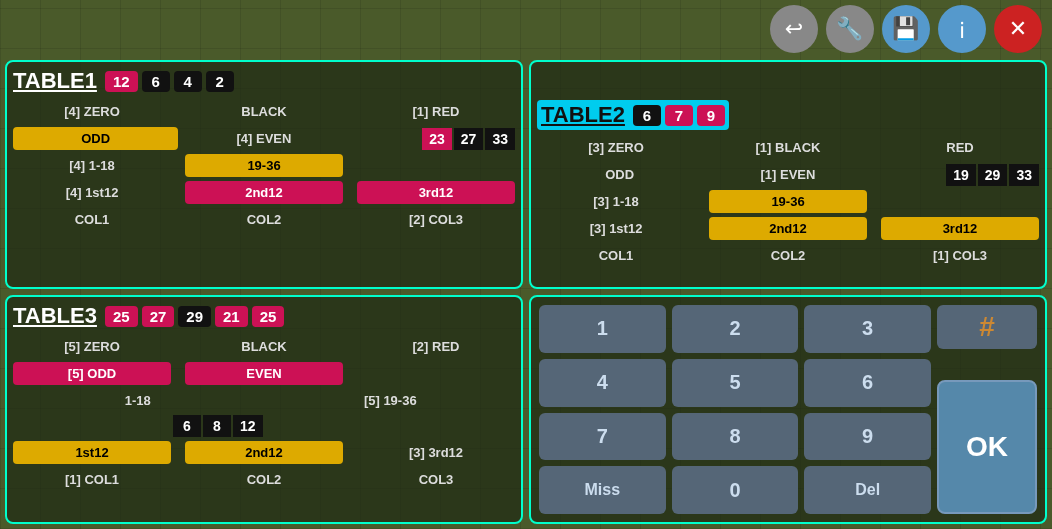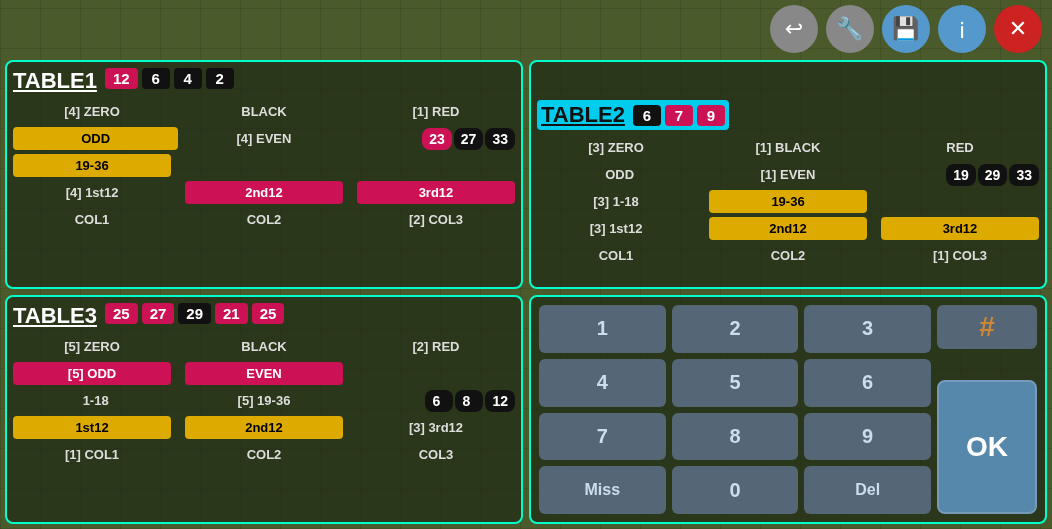--- a/index.html
+++ b/index.html
@@ -72,21 +72,21 @@
       border-radius: 8px;
       padding: 6px;
       display: flex;
       flex-direction: column;
       gap: 4px;
     }
 
     
     .table-header {
       display: flex;
-      align-items: flex-start;
+      align-items: center;
       gap: 4px;
       margin-bottom: 2px;
     }
 
     .table-title {
       font-size: 22px;
       font-weight: bold;
       color: white;
       text-decoration: underline;
       margin-right: 4px;
@@ -129,26 +129,26 @@
 
     .cell-small-group {
       display: flex;
       gap: 2px;
       justify-content: flex-end;
       align-items: center;
     }
 
     .small-badge {
       padding: 3px 7px;
-      border-radius: 8px;
+      border-radius: 0;
       font-weight: bold;
       font-size: 14px;
       color: white;
       min-width: 28px;
-      text-align: left;
+      text-align: center;
     }
 
     
     .numpad-panel {
       background: rgba(30, 40, 20, 0.7);
       border: 2px solid #00ffcc;
       border-radius: 8px;
       padding: 8px;
       display: flex;
       gap: 6px;
@@ -254,20 +254,21 @@
       <div class="cell cell-yellow">ODD</div>
       <div class="cell cell-transparent">[4] EVEN</div>
       <div class="cell-small-group">
         <span class="small-badge badge-red">23</span>
         <span class="small-badge badge-black">27</span>
         <span class="small-badge badge-black">33</span>
       </div>
     </div>
 
     <div class="table-row row-3col">
+      <div class="cell cell-transparent">[4] 1-18</div>
       <div class="cell cell-yellow">19-36</div>
       <div class="cell cell-transparent"></div>
     </div>
 
     <div class="table-row row-3col">
       <div class="cell cell-transparent">[4] 1st12</div>
       <div class="cell cell-red">2nd12</div>
       <div class="cell cell-red">3rd12</div>
     </div>
 
@@ -338,21 +339,21 @@
       <div class="cell cell-transparent">BLACK</div>
       <div class="cell cell-transparent">[2] RED</div>
     </div>
 
     <div class="table-row row-3col">
       <div class="cell cell-red">[5] ODD</div>
       <div class="cell cell-red">EVEN</div>
       <div class="cell cell-transparent"></div>
     </div>
 
-    <div class="table-row" style="grid-template-columns: 1fr 1fr 1fr; display:grid; gap:3px; align-items:center;">
+    <div class="table-row" style="grid-template-columns: 1fr 1fr; display:grid; gap:3px; align-items:center;">
       <div class="cell cell-transparent">1-18</div>
       <div class="cell cell-transparent">[5] 19-36</div>
       <div class="cell-small-group">
         <span class="small-badge badge-black">6</span>
         <span class="small-badge badge-black">8</span>
         <span class="small-badge badge-black">12</span>
       </div>
     </div>
 
     <div class="table-row row-3col">

